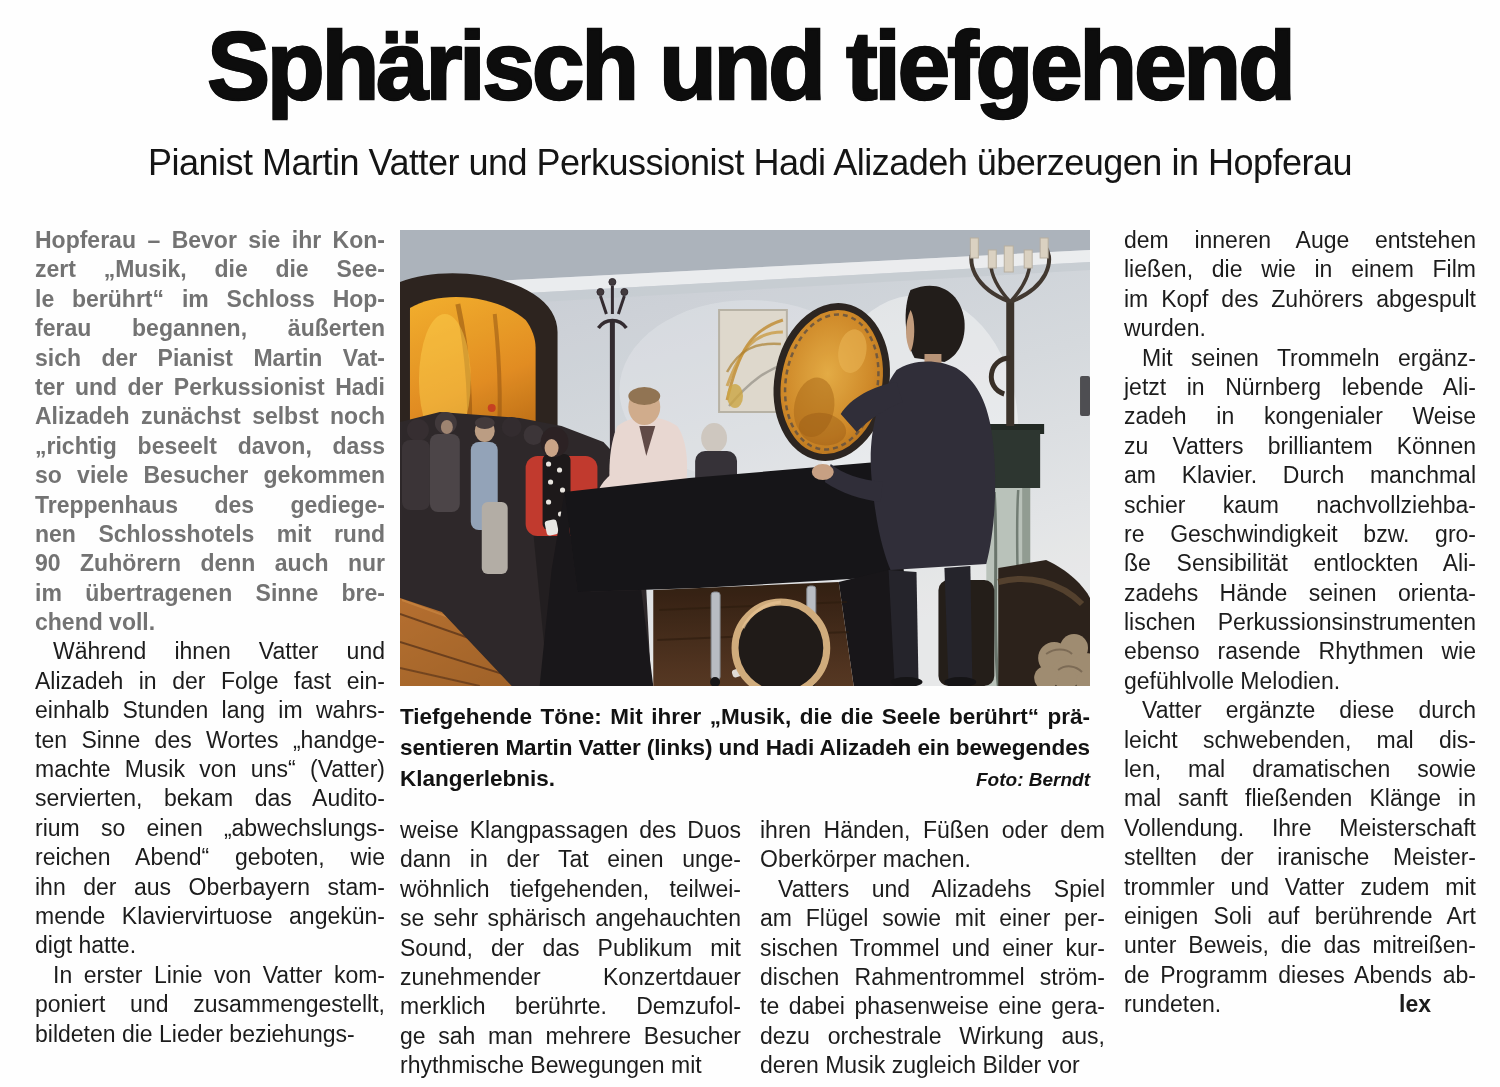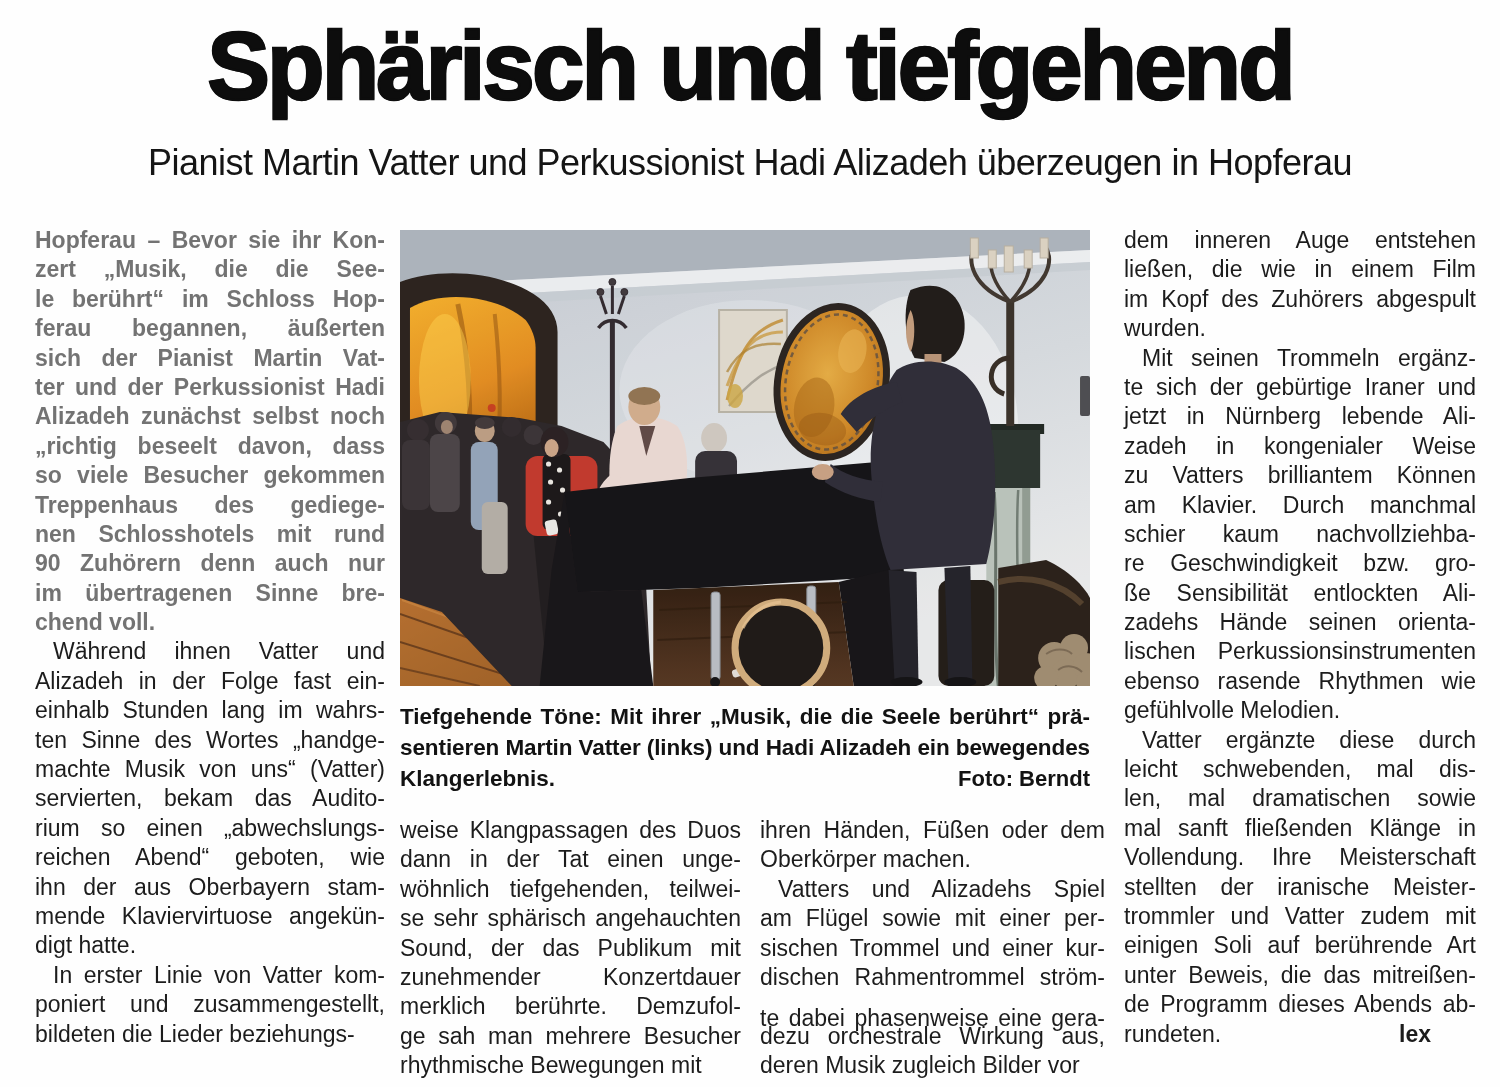--- a/index.html
+++ b/index.html
@@ -26,21 +26,21 @@
   .para.b { font-weight:700; color:#737373; }
   .ln { height:29.4px; white-space:nowrap; overflow:visible; }
   .ln.ind { padding-left:18px; }
   .t { display:inline-block; white-space:nowrap; }
   .ln.bl { display:flex; justify-content:space-between; align-items:baseline; }
   .by { font-weight:700; margin-right:45px; }
   .photo-wrap { position:absolute; left:400px; top:230px; width:690px; height:456px; }
   .caption { position:absolute; left:400px; top:701px; width:690px; font-weight:700; color:#121212; font-size:22.5px; }
   .cap-ln { height:31px; line-height:31px; white-space:nowrap; }
   .cap-ln.last { display:flex; justify-content:space-between; align-items:baseline; }
-  .credit { font-size:22px; }
+  .credit { font-size:19px;font-style:italic; }
 </style>
 </head>
 <body>
 
 <div class="page">
 
   <div class="headline">Sphärisch und tiefgehend</div>
   <div class="subheadline">Pianist Martin Vatter und Perkussionist Hadi Alizadeh überzeugen in Hopferau</div>
 
   <div class="col" id="col1">
@@ -304,35 +304,34 @@
   <div class="col" id="col3">
       <div class="para">
         <div class="ln jfy"><span class="t" style="word-spacing: 6.02px;">ihren Händen, Füßen oder dem</span></div>
         <div class="ln"><span class="t">Oberkörper machen.</span></div>
       </div>
       <div class="para">
         <div class="ln jfy ind"><span class="t" style="word-spacing: 16.229px;">Vatters und Alizadehs Spiel</span></div>
         <div class="ln jfy"><span class="t" style="word-spacing: 7.388px;">am Flügel sowie mit einer per-</span></div>
         <div class="ln jfy"><span class="t" style="word-spacing: 5.719px;">sischen Trommel und einer kur-</span></div>
         <div class="ln jfy"><span class="t" style="word-spacing: 8.891px;">dischen Rahmentrommel ström-</span></div>
-        <div class="ln jfy"><span class="t" style="word-spacing: 3.133px; margin-top: 12px;">te dabei phasenweise eine gera-</span></div>
+        <div class="ln jfy"><span class="t" style="word-spacing: 3.133px;">te dabei phasenweise eine gera-</span></div>
         <div class="ln jfy"><span class="t" style="word-spacing: 11.448px;">dezu orchestrale Wirkung aus,</span></div>
         <div class="ln"><span class="t">deren Musik zugleich Bilder vor</span></div>
       </div>
     </div>
   <div class="col" id="col4">
       <div class="para">
         <div class="ln jfy"><span class="t" style="word-spacing: 19.292px;">dem inneren Auge entstehen</span></div>
         <div class="ln jfy"><span class="t" style="word-spacing: 12.366px;">ließen, die wie in einem Film</span></div>
         <div class="ln jfy"><span class="t" style="word-spacing: 6.496px;">im Kopf des Zuhörers abgespult</span></div>
         <div class="ln"><span class="t">wurden.</span></div>
       </div>
       <div class="para">
         <div class="ln jfy ind"><span class="t" style="word-spacing: 12.052px;">Mit seinen Trommeln ergänz-</span></div>
-        <div class="ln jfy"><span class="t" style="word-spacing: 6.469px;">te sich der gebürtige Iraner und</span></div>
         <div class="ln jfy"><span class="t" style="word-spacing: 14.164px;">jetzt in Nürnberg lebende Ali-</span></div>
         <div class="ln jfy"><span class="t" style="word-spacing: 23.281px;">zadeh in kongenialer Weise</span></div>
         <div class="ln jfy"><span class="t" style="word-spacing: 17.755px;">zu Vatters brilliantem Können</span></div>
         <div class="ln jfy"><span class="t" style="word-spacing: 19.333px;">am Klavier. Durch manchmal</span></div>
         <div class="ln jfy"><span class="t" style="word-spacing: 30.898px;">schier kaum nachvollziehba-</span></div>
         <div class="ln jfy"><span class="t" style="word-spacing: 19.328px;">re Geschwindigkeit bzw. gro-</span></div>
         <div class="ln jfy"><span class="t" style="word-spacing: 19.318px;">ße Sensibilität entlockten Ali-</span></div>
         <div class="ln jfy"><span class="t" style="word-spacing: 15.042px;">zadehs Hände seinen orienta-</span></div>
         <div class="ln jfy"><span class="t" style="word-spacing: 15.781px;">lischen Perkussionsinstrumenten</span></div>
         <div class="ln jfy"><span class="t" style="word-spacing: 11.635px;">ebenso rasende Rhythmen wie</span></div>

